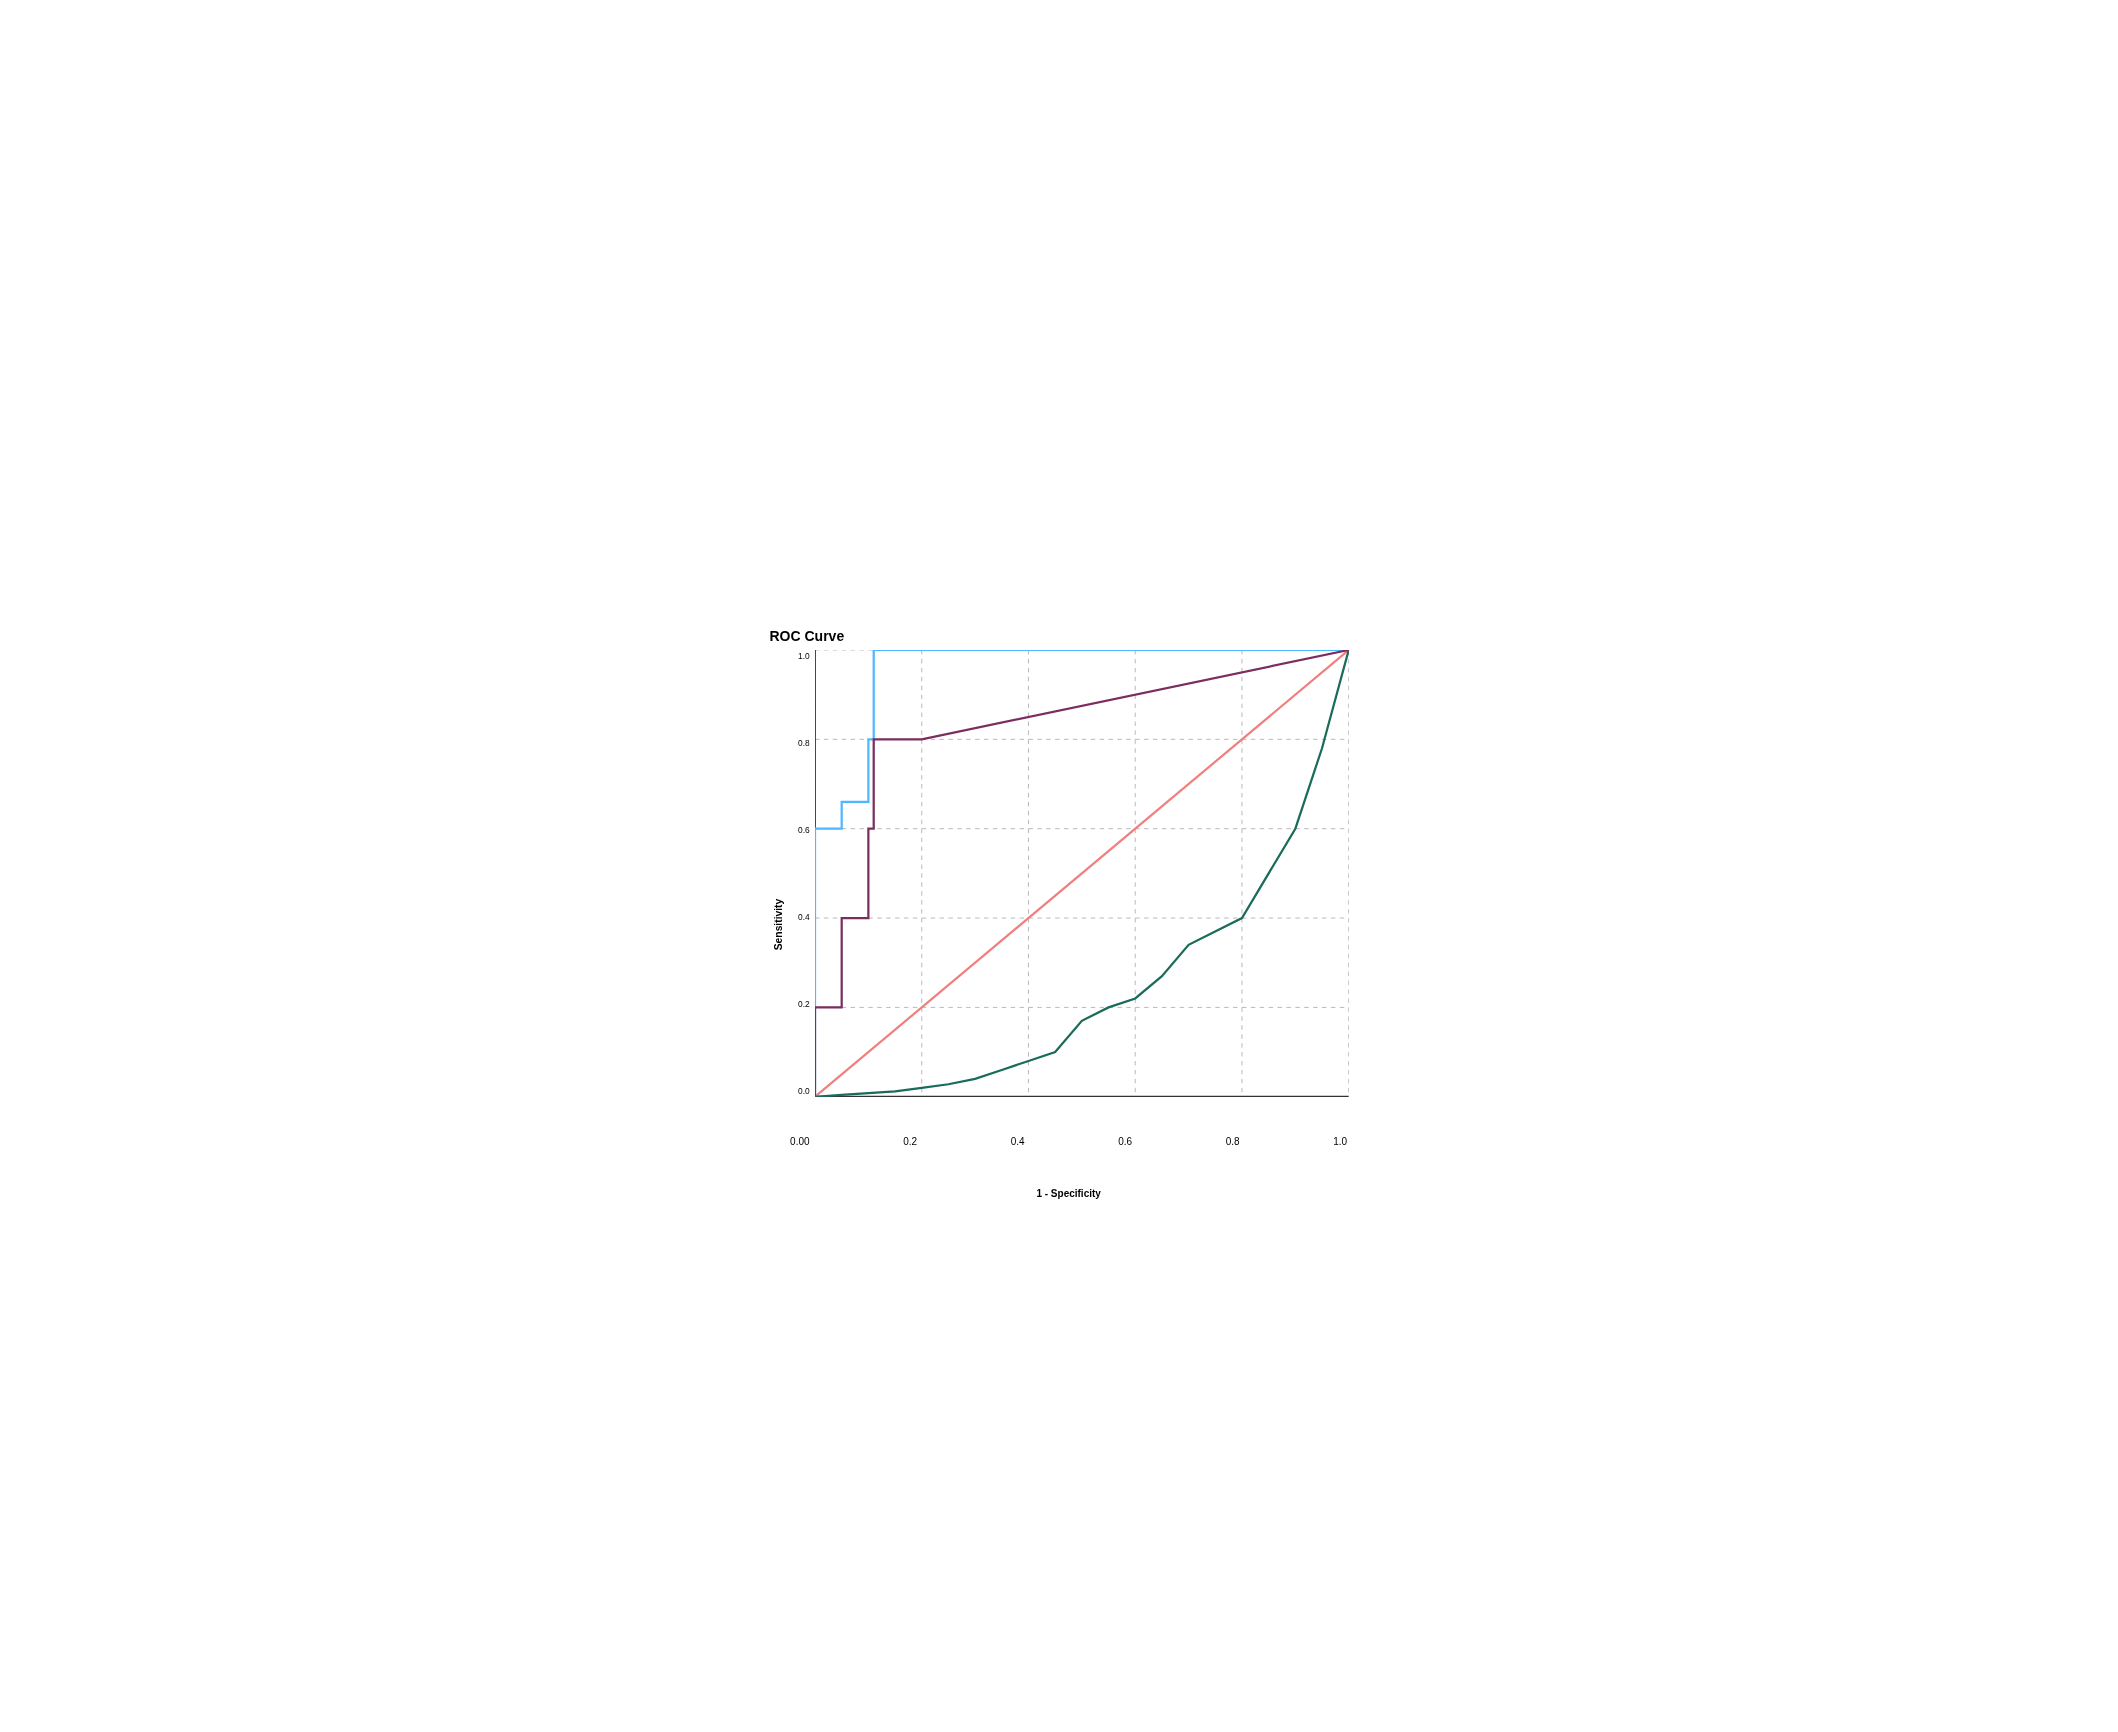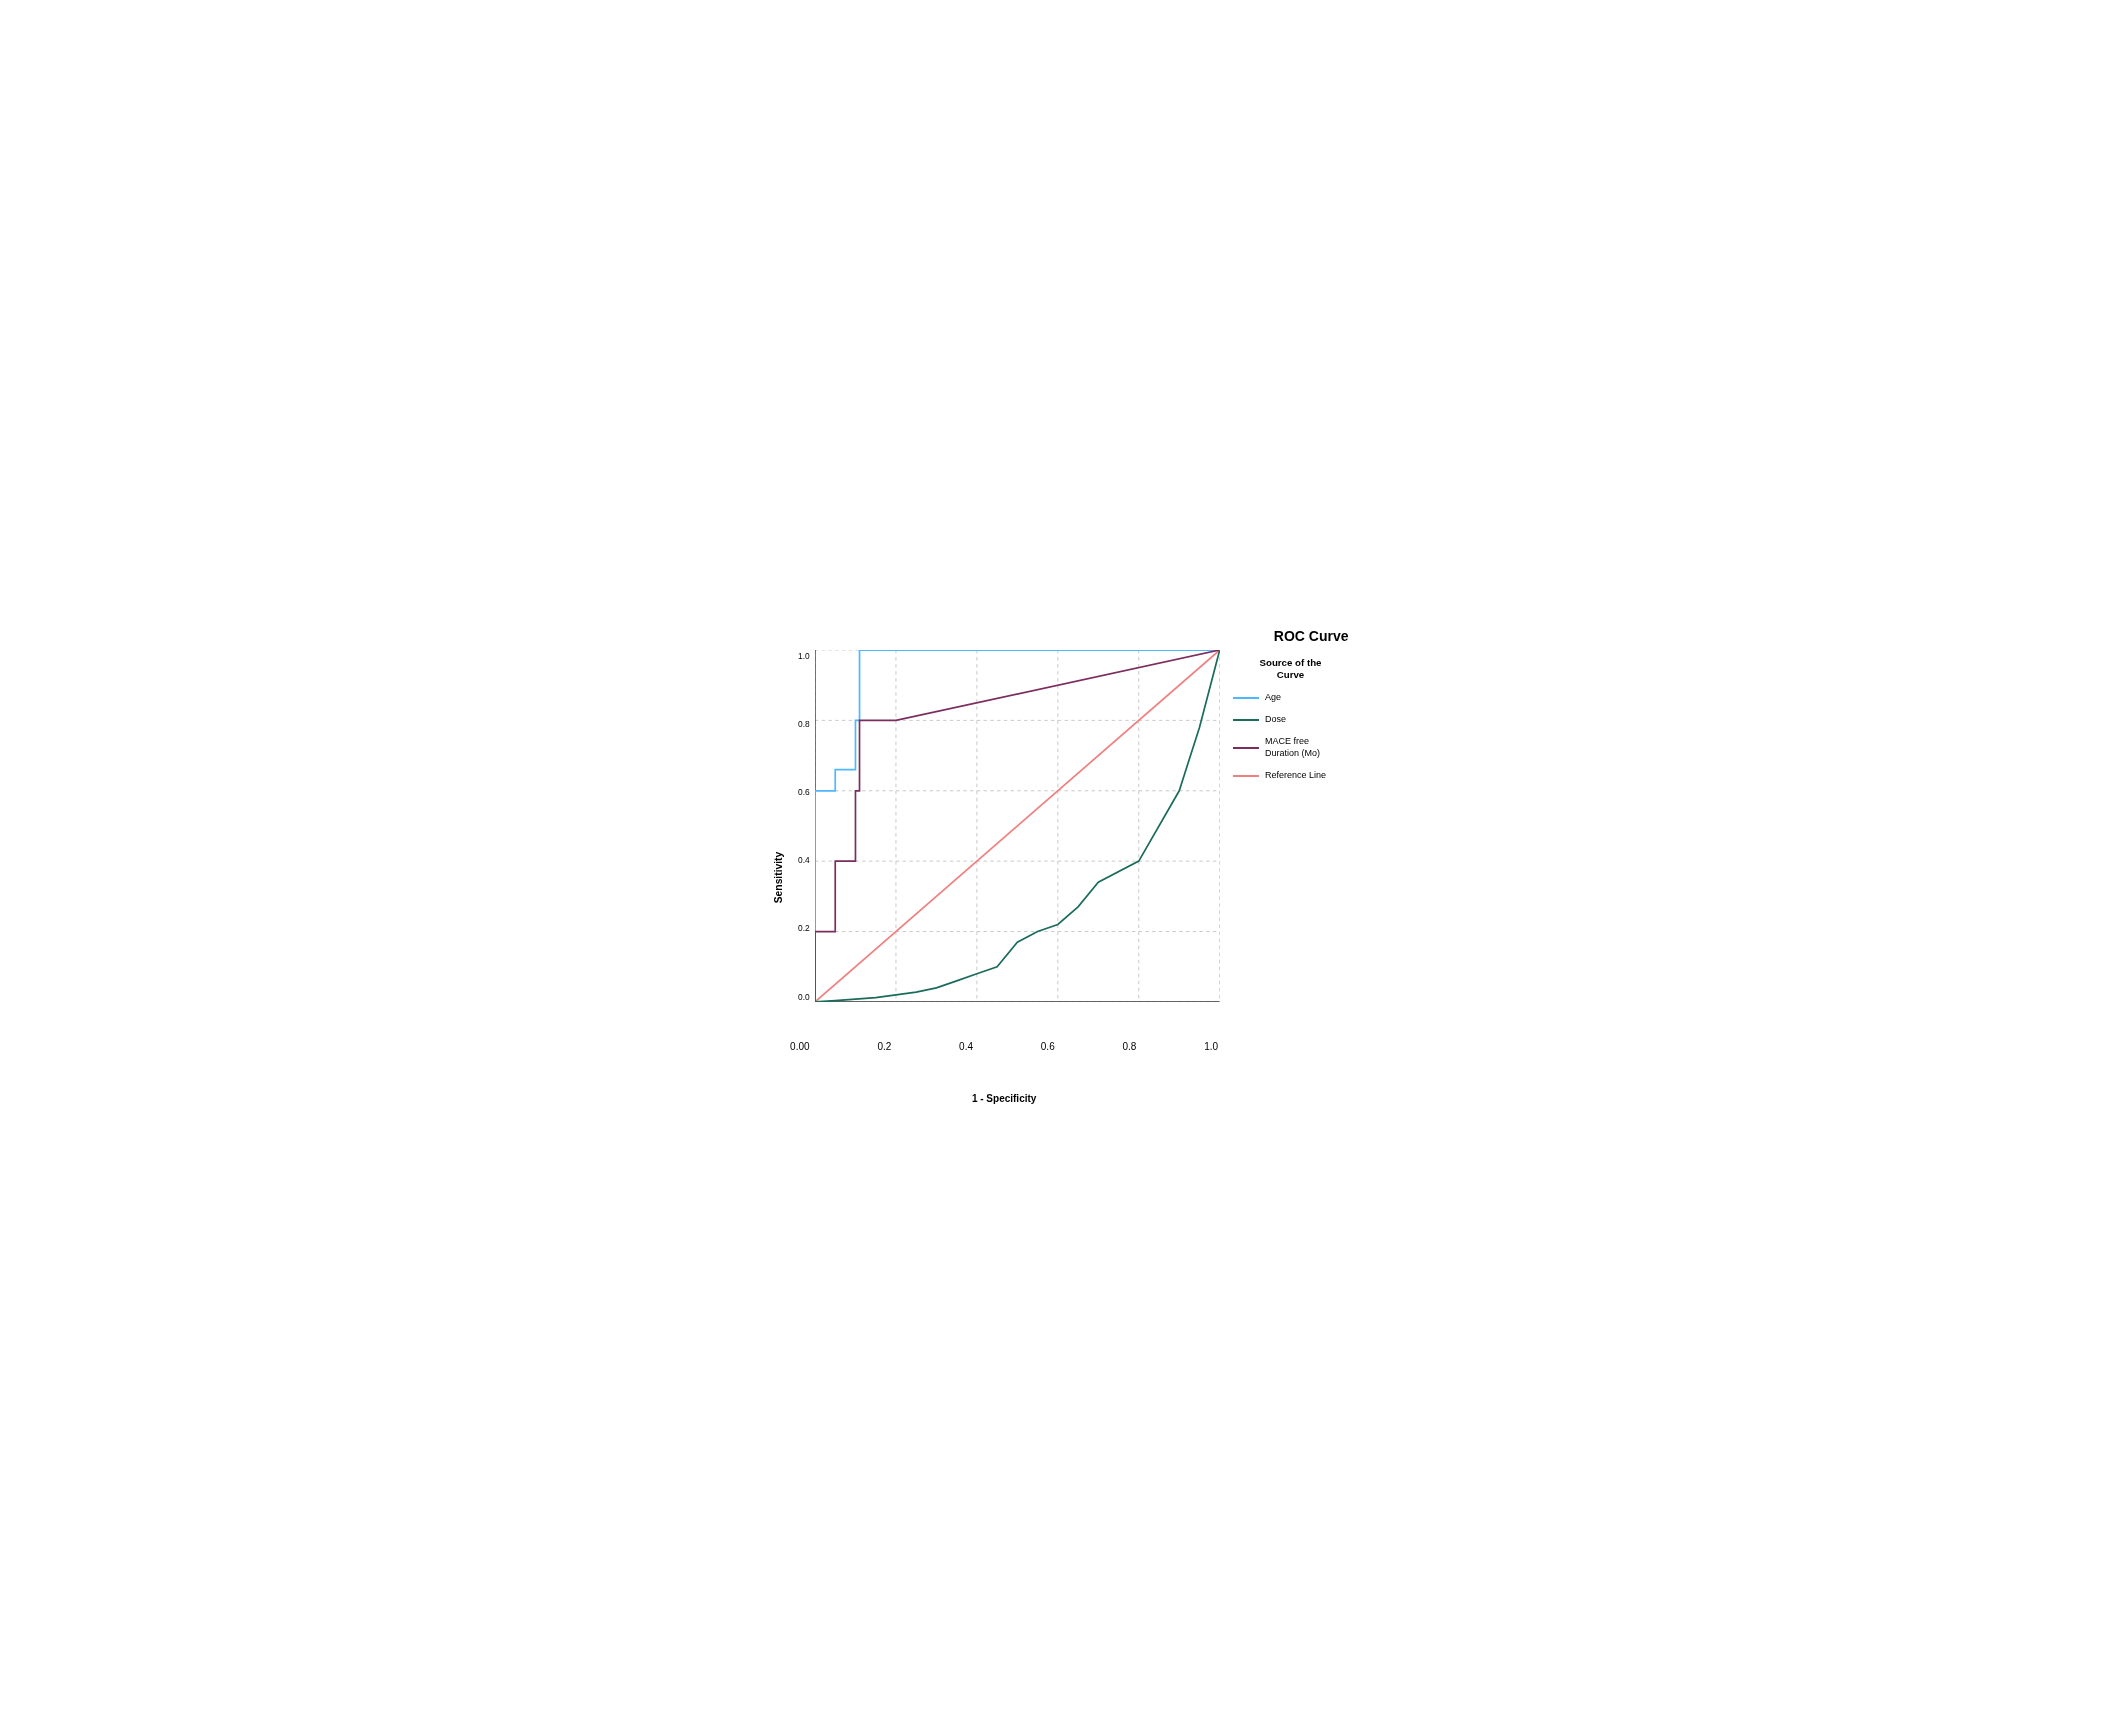--- a/index.html
+++ b/index.html
@@ -12,21 +12,21 @@
       min-height: 100vh;
       padding: 13px;
     }
     .chart-container {
       background: #ffffff;
       width: 579px;
       height: 476px;
       position: relative;
       display: flex;
       flex-direction: column;
-      align-items: flex-end;
+      align-items: flex-start;
     }
     .chart-title {
       font-size: 14px;
       font-weight: bold;
       text-align: center;
       margin-bottom: 6.4px;
       color: #000;
     }
     .chart-body {
       display: flex;
@@ -183,34 +183,15 @@
         <span class="x-tick-label">0.00</span>
         <span class="x-tick-label">0.2</span>
         <span class="x-tick-label">0.4</span>
         <span class="x-tick-label">0.6</span>
         <span class="x-tick-label">0.8</span>
         <span class="x-tick-label">1.0</span>
       </div>
       <div class="x-axis-label">1 - Specificity</div>
     </div>
 
-    <div class="legend">
-      <div class="legend-title">Source of the<br>Curve</div>
-      <div class="legend-item">
-        <div class="legend-line" style="background-color:#4db8ff;"></div>
-        <span class="legend-label">Age</span>
-      </div>
-      <div class="legend-item">
-        <div class="legend-line" style="background-color:#1a6b5a;"></div>
-        <span class="legend-label">Dose</span>
-      </div>
-      <div class="legend-item">
-        <div class="legend-line" style="background-color:#7b2d5e;"></div>
-        <span class="legend-label">MACE free<br>Duration (Mo)</span>
-      </div>
-      <div class="legend-item">
-        <div class="legend-line" style="background-color:#f08080;"></div>
-        <span class="legend-label">Reference Line</span>
-      </div>
-    </div>
   </div>
 </div>
 
 
 </body></html>

